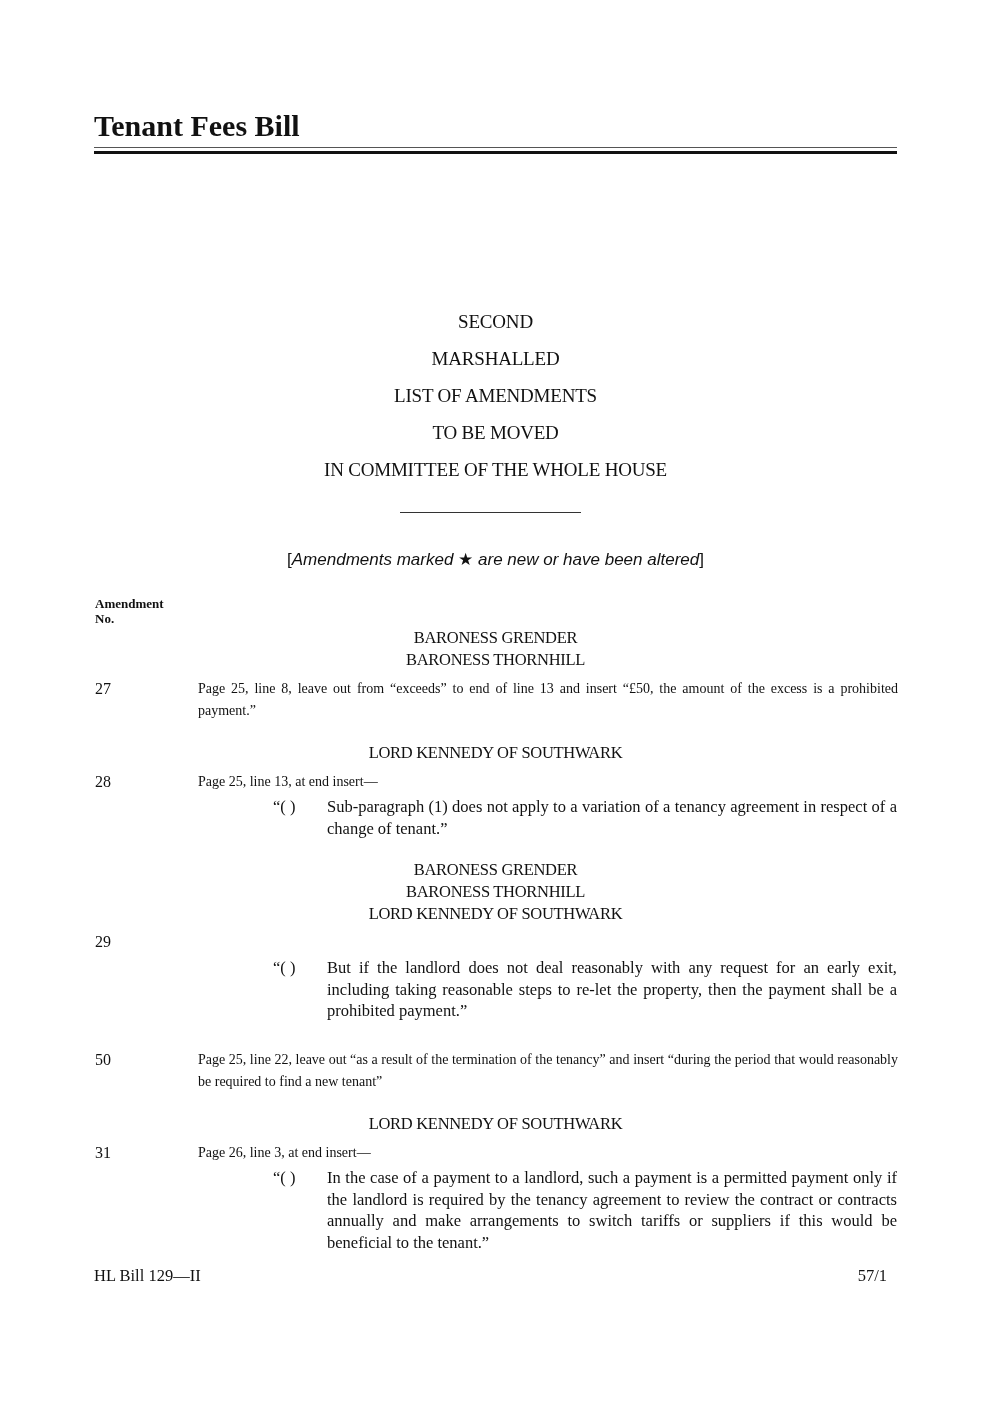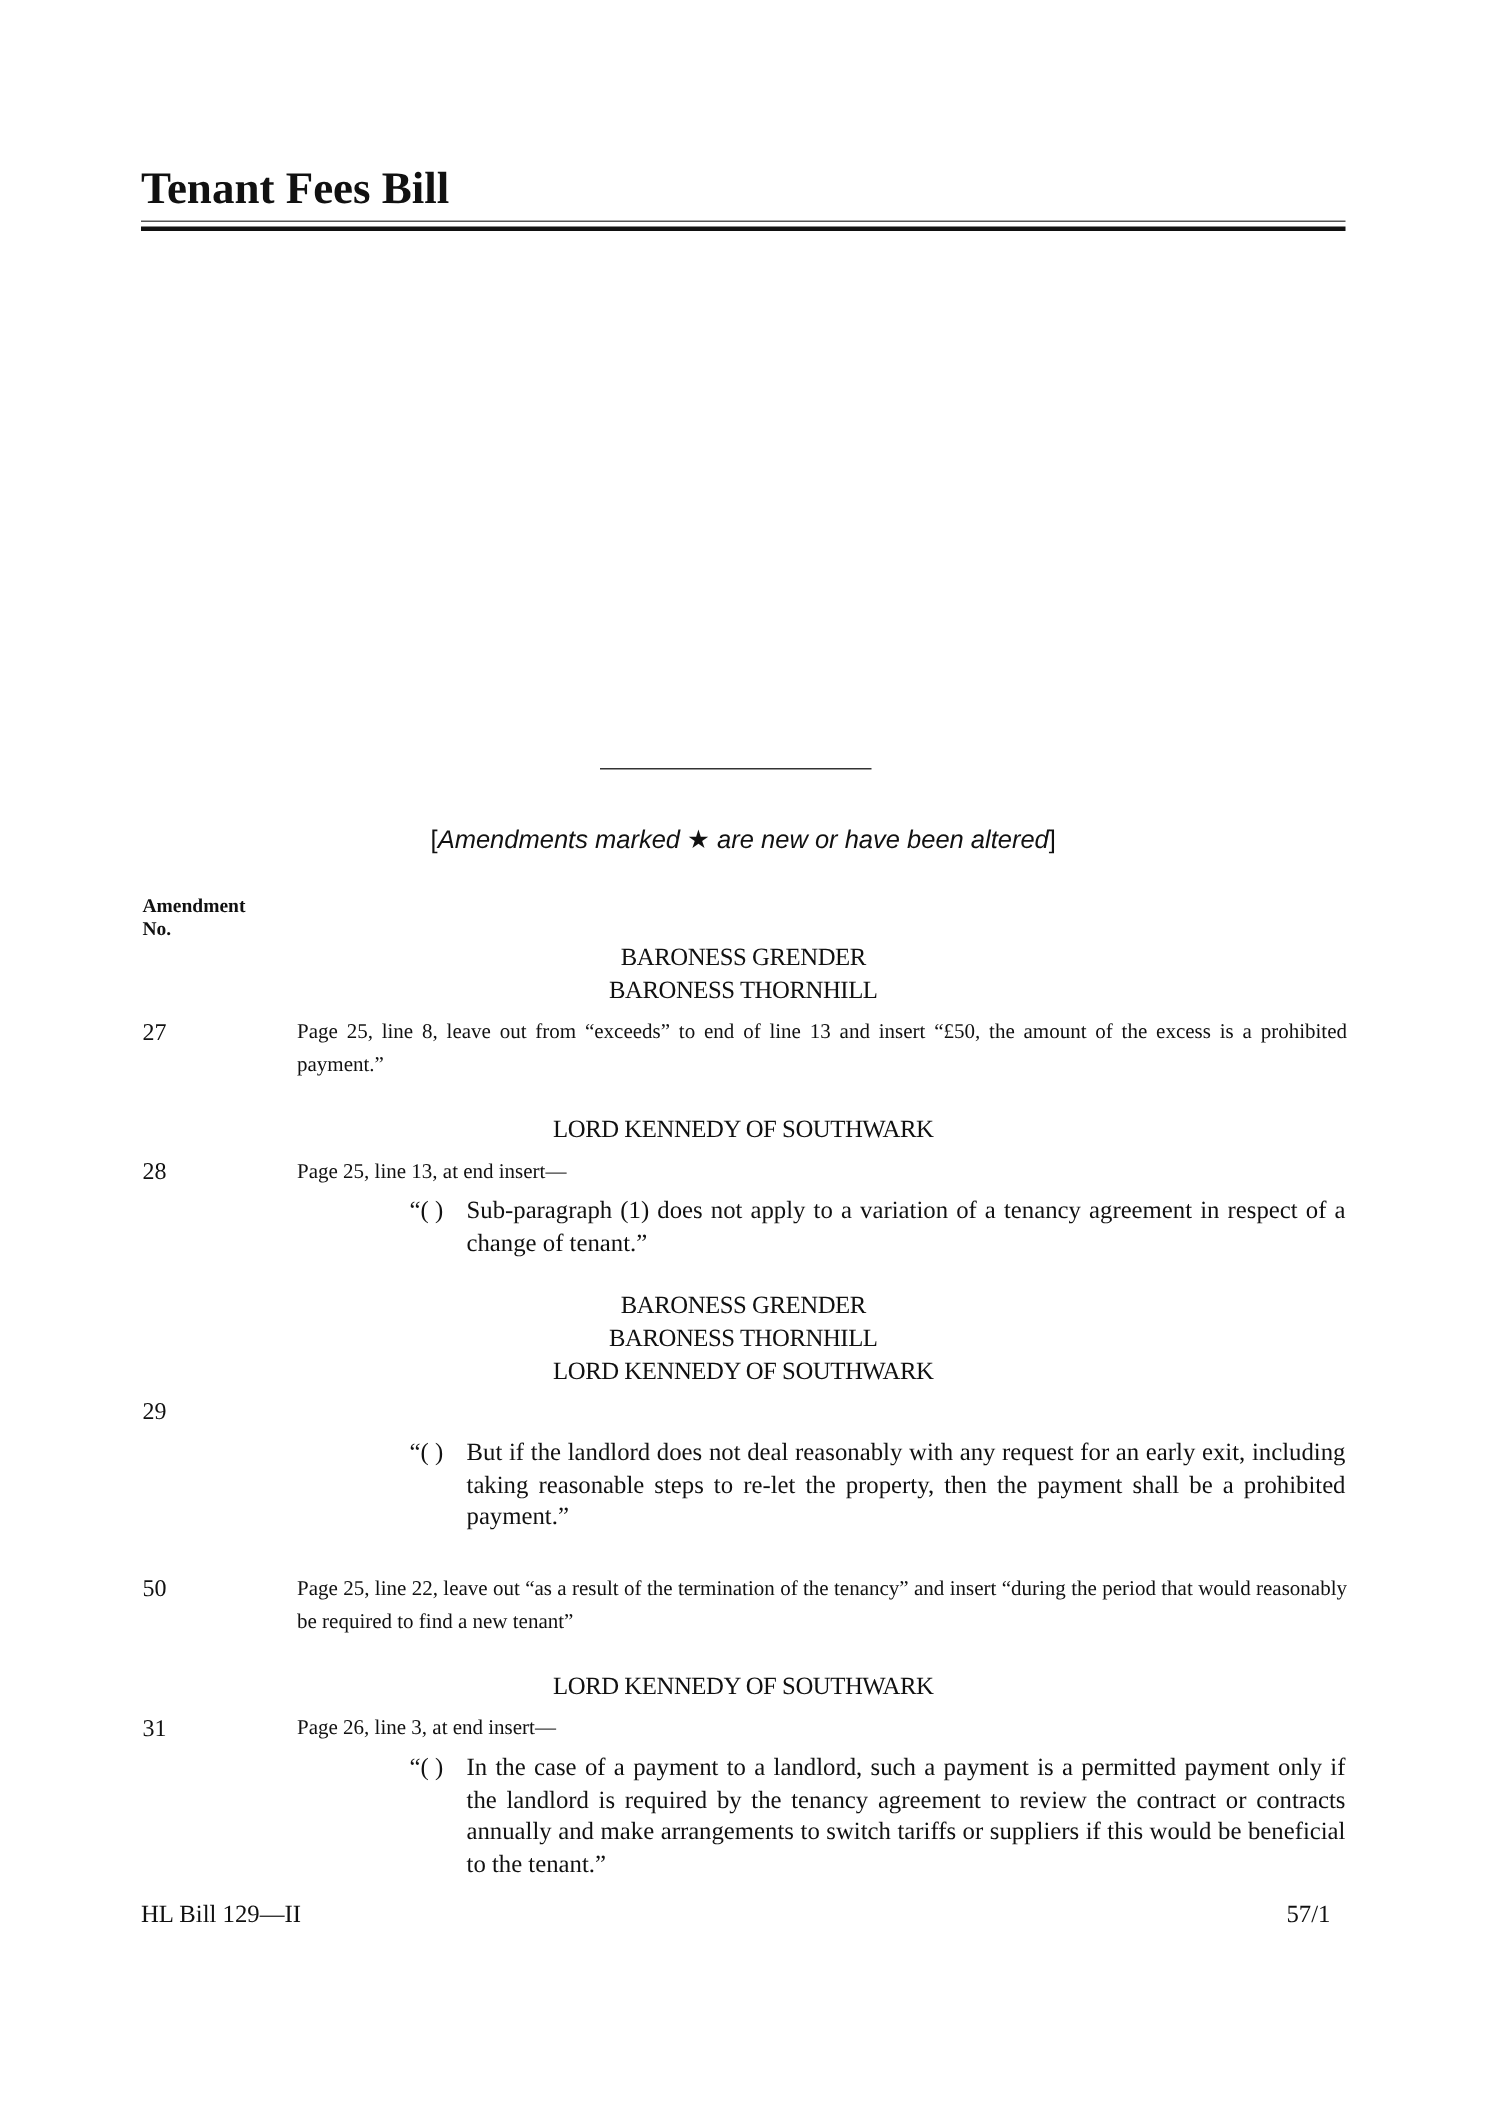--- a/index.html
+++ b/index.html
@@ -46,39 +46,46 @@
   }
   .amend-text {
     position: absolute; left: 198px; width: 700px; font-family: "Liberation Serif", serif;
     font-size: 14px; line-height: 21.5px; text-align: justify;
   }
   .quote {
     position: absolute; left: 273px; width: 624px; font-family: "Liberation Serif", serif;
     font-size: 16.5px; line-height: 21.5px;
   }
   .quote .qmark { position: absolute; left: 0; top: 0; width: 38px; }
-  .quote .qbody { margin-left: 38px; text-align: justify; text-align-last: left; }
+  .quote .qbody { margin-left: 54px; text-align: justify; text-align-last: left; }
   .footer-left {
     position: absolute; left: 94px; top: 1265px; font-family: "Liberation Serif", serif;
     font-size: 16.5px; line-height: 22px;
   }
   .footer-right {
     position: absolute; right: 104px; top: 1265px; font-family: "Liberation Serif", serif;
     font-size: 16.5px; line-height: 22px;
   }
 </style>
 </head>
 <body>
 
 <div class="page">
 
   <div class="title">Tenant Fees Bill</div>
   <div class="rule-thin"></div>
   <div class="rule-thick"></div>
 
+  <div class="heading-block">
+    <div class="heading-line">SECOND</div>
+    <div class="heading-line">MARSHALLED</div>
+    <div class="heading-line">LIST OF AMENDMENTS</div>
+    <div class="heading-line">TO BE MOVED</div>
+    <div class="heading-line">IN COMMITTEE OF THE WHOLE HOUSE</div>
+  </div>
 
   <div class="short-rule"></div>
 
   <div class="note">
     <span>[</span><i>Amendments marked </i><span>★</span><i> are new or have been altered</i><span>]</span>
   </div>
 
   <div class="col-label">
     <div>Amendment</div>
     <div>No.</div>

